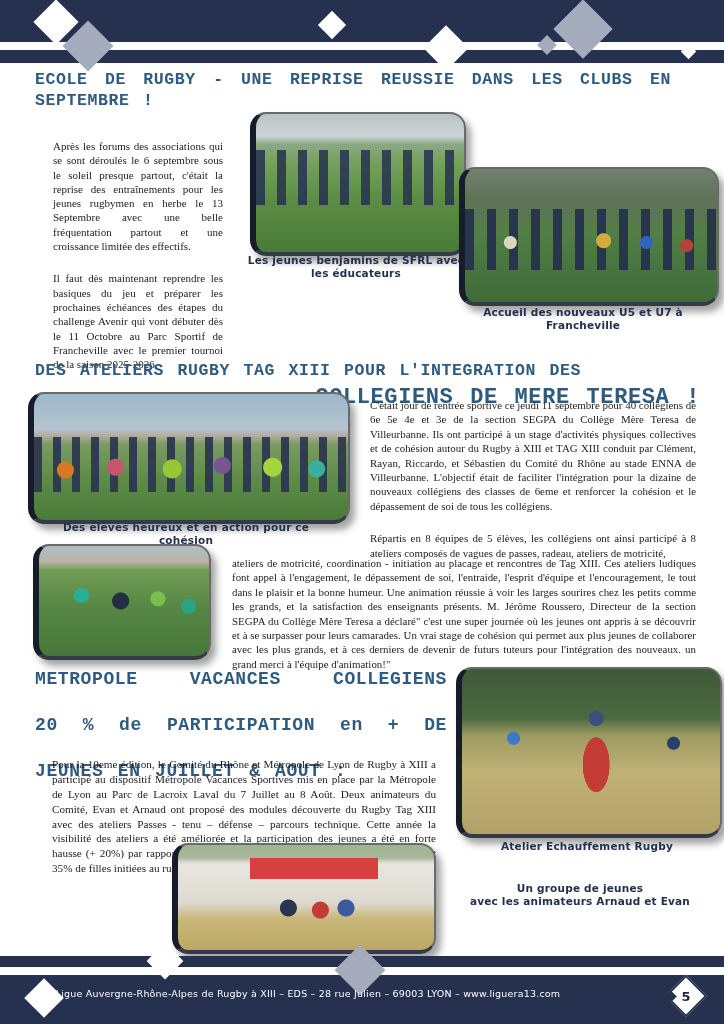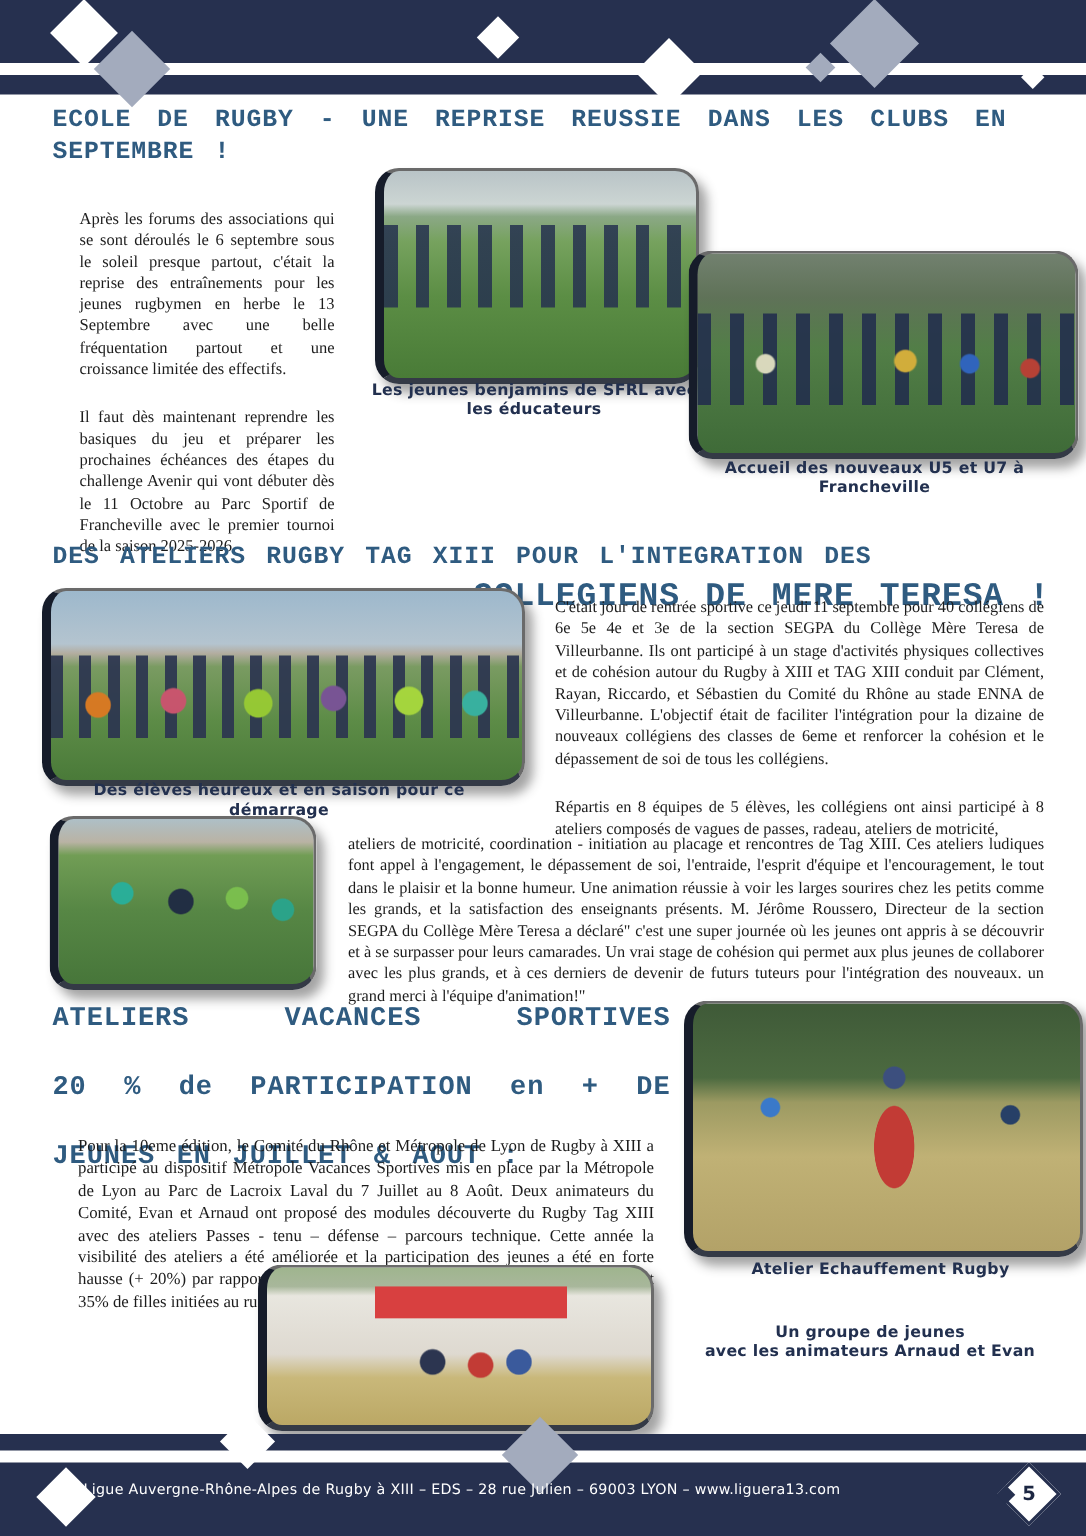--- a/index.html
+++ b/index.html
@@ -134,35 +134,35 @@
   <div class="photo p-team1" style="left:250px;top:112px;width:208px;height:138px;"></div>
   <div class="cap" style="left:245px;top:254px;width:222px;">Les jeunes benjamins de SFRL avec les éducateurs</div>
 
   <div class="photo p-team2" style="left:459px;top:167px;width:252px;height:133px;"></div>
   <div class="cap" style="left:447px;top:306px;width:272px;">Accueil des nouveaux U5 et U7 à Francheville</div>
 
   <div class="h h2l1">DES ATELIERS RUGBY TAG XIII POUR L'INTEGRATION DES</div>
   <div class="h h2l2">COLLEGIENS DE MERE TERESA !</div>
 
   <div class="photo p-crowd" style="left:28px;top:392px;width:314px;height:126px;"></div>
-  <div class="cap" style="left:55px;top:521px;width:262px;">Des élèves heureux et en saison pour ce démarrage</div>
+  <div class="cap" style="left:55px;top:521px;width:262px;">Des élèves heureux et en action pour ce cohésion</div>
 
   <div class="bt s2col">
     <p>C'était jour de rentrée sportive ce jeudi 11 septembre pour 40 collégiens de 6e 5e 4e et 3e de la section SEGPA du Collège Mère Teresa de Villeurbanne. Ils ont participé à un stage d'activités physiques collectives et de cohésion autour du Rugby à XIII et TAG XIII conduit par Clément, Rayan, Riccardo, et Sébastien du Comité du Rhône au stade ENNA de Villeurbanne. L'objectif était de faciliter l'intégration pour la dizaine de nouveaux collégiens des classes de 6eme et renforcer la cohésion et le dépassement de soi de tous les collégiens.</p>
     <p>Répartis en 8 équipes de 5 élèves, les collégiens ont ainsi participé à 8 ateliers composés de vagues de passes, radeau, ateliers de motricité,</p>
   </div>
 
   <div class="photo p-field" style="left:33px;top:544px;width:170px;height:110px;"></div>
 
   <div class="bt s2wrap">
     <p>ateliers de motricité, coordination - initiation au placage et rencontres de Tag XIII. Ces ateliers ludiques font appel à l'engagement, le dépassement de soi, l'entraide, l'esprit d'équipe et l'encouragement, le tout dans le plaisir et la bonne humeur. Une animation réussie à voir les larges sourires chez les petits comme les grands, et la satisfaction des enseignants présents. M. Jérôme Roussero, Directeur de la section SEGPA du Collège Mère Teresa a déclaré" c'est une super journée où les jeunes ont appris à se découvrir et à se surpasser pour leurs camarades. Un vrai stage de cohésion qui permet aux plus jeunes de collaborer avec les plus grands, et à ces derniers de devenir de futurs tuteurs pour l'intégration des nouveaux. un grand merci à l'équipe d'animation!"</p>
   </div>
 
   <div class="h h3">
-    <div class="jl">ATELIERS VACANCES SPORTIVES</div>
+    <div class="jl">METROPOLE VACANCES COLLEGIENS</div>
     <div class="jl">20 % de PARTICIPATION en + DE</div>
     <div>JEUNES EN JUILLET &amp; AOUT :</div>
   </div>
 
   <div class="bt s3body">
     <p>Pour la 10eme édition, le Comité du Rhône et Métropole de Lyon de Rugby à XIII a participé au dispositif Métropole Vacances Sportives mis en place par la Métropole de Lyon au Parc de Lacroix Laval du 7 Juillet au 8 Août. Deux animateurs du Comité, Evan et Arnaud ont proposé des modules découverte du Rugby Tag XIII avec des ateliers Passes - tenu – défense – parcours technique. Cette année la visibilité des ateliers a été améliorée et la participation des jeunes a été en forte hausse (+ 20%) par rapport à 2024 avec un total de 286 jeunes de 8 à 16 ans dont 35% de filles initiées au rugby Tag XIII.</p>
   </div>
 
   <div class="photo p-meadow" style="left:456px;top:667px;width:258px;height:165px;"></div>
   <div class="cap" style="left:468px;top:840px;width:238px;">Atelier Echauffement Rugby</div>

